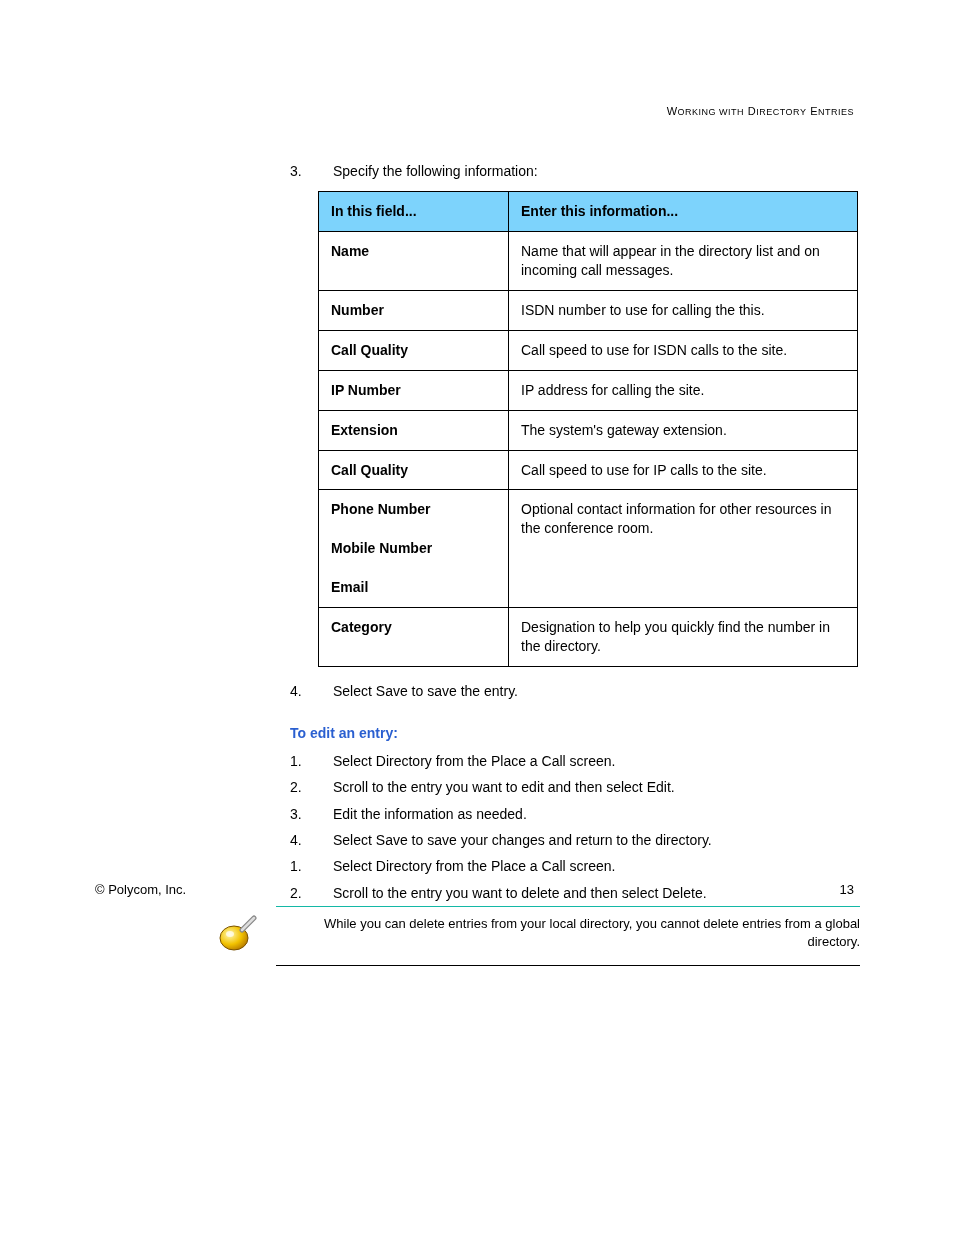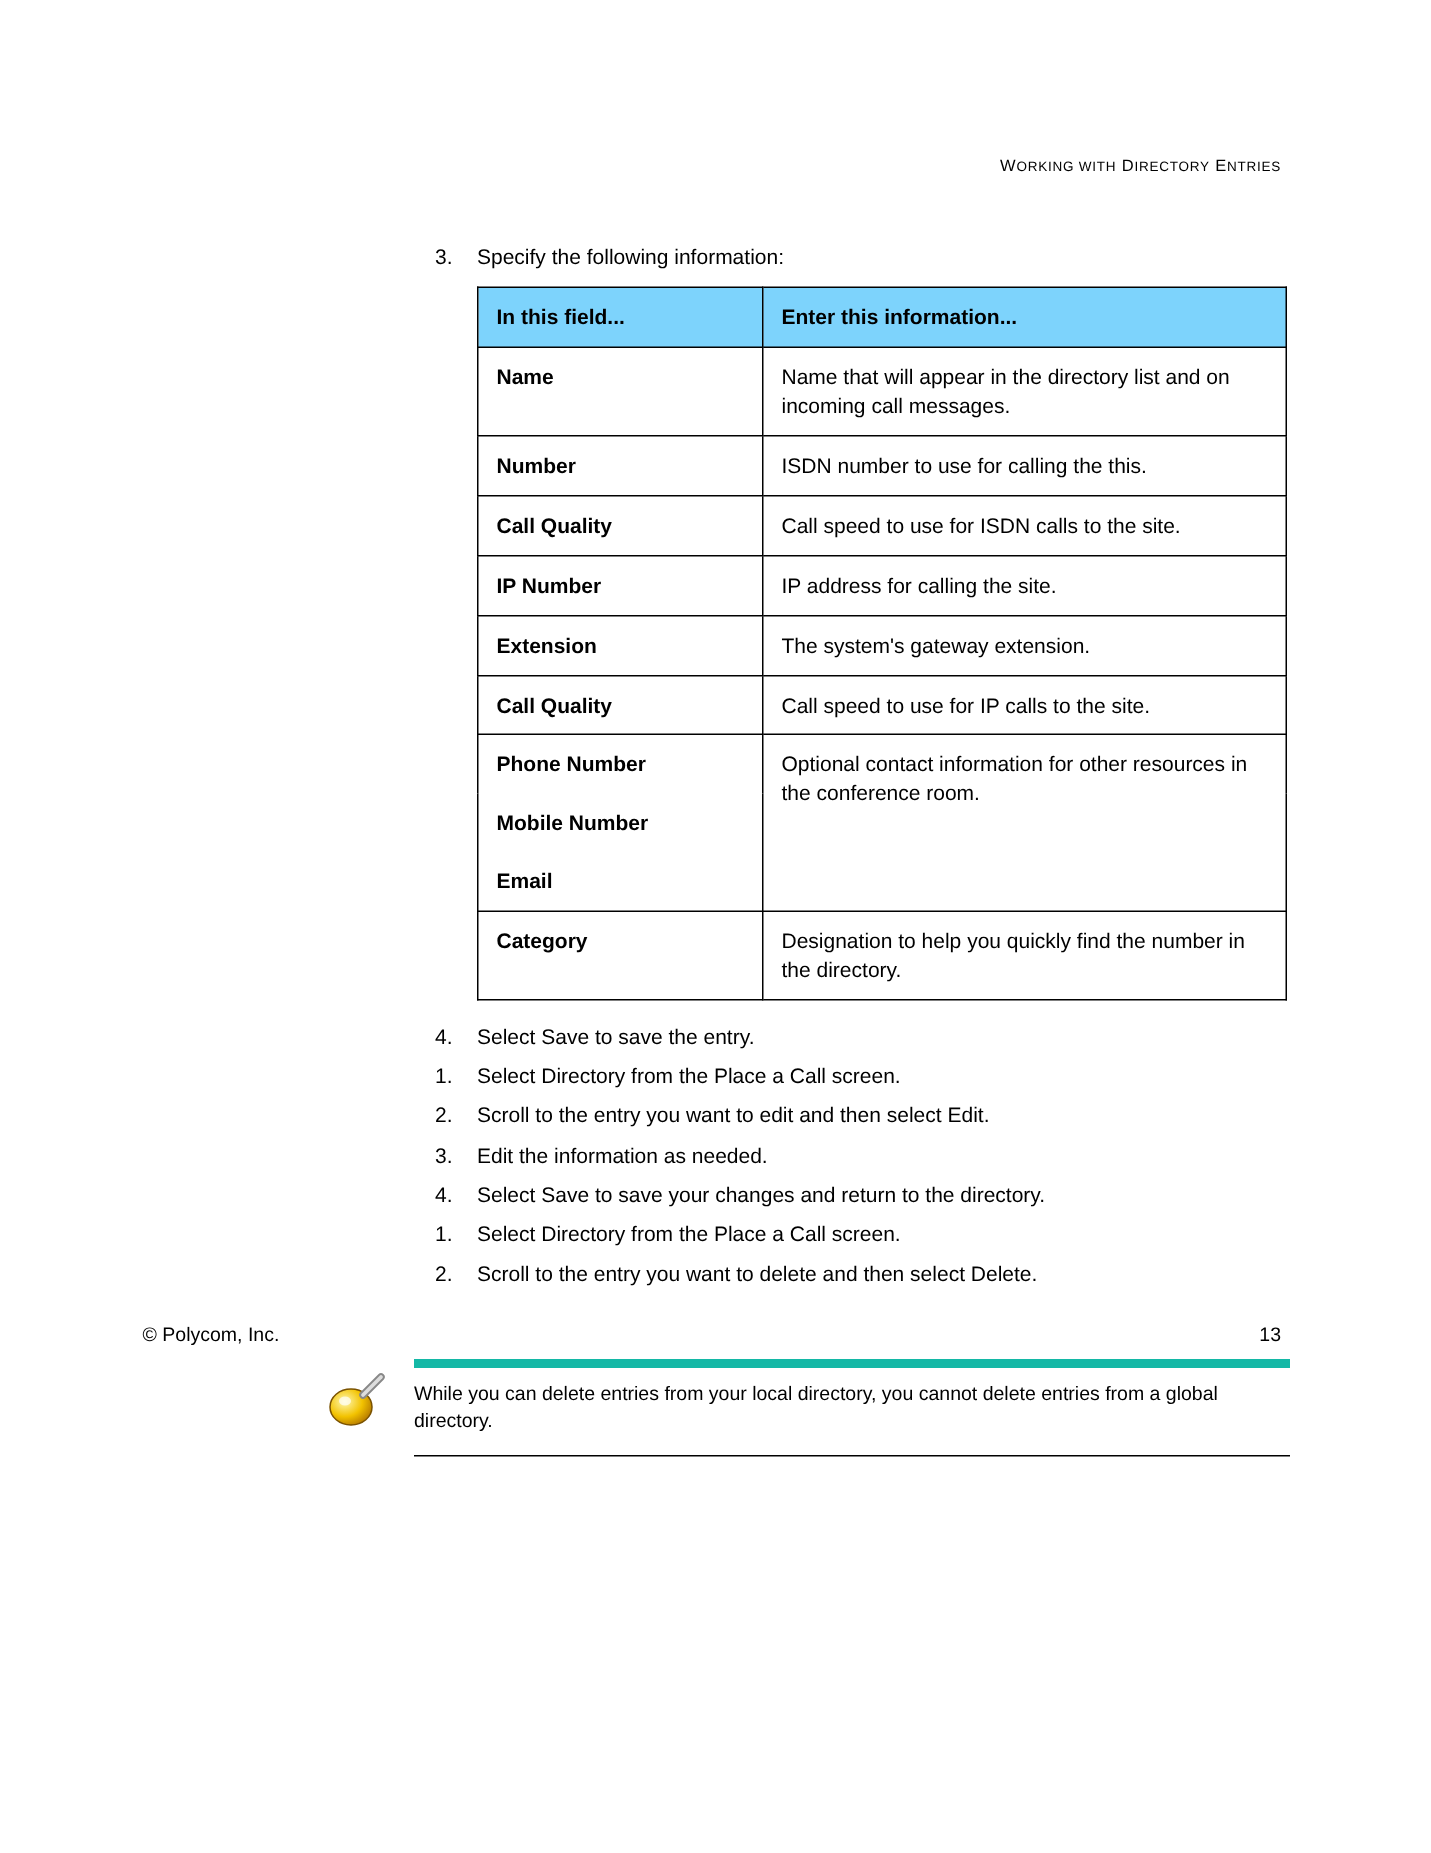--- a/index.html
+++ b/index.html
@@ -35,21 +35,21 @@
     display: flex;
     margin: 6px 0;
     font-size: 14px;
     line-height: 1.45;
   }
   .ol-num {
     width: 28px;
     flex: 0 0 28px;
     text-align: left;
   }
-  .ol-body { flex: 1; }
+  .ol-body { flex: 1; margin-left: 15px; }
   table.fields {
     border-collapse: collapse;
     width: 540px;
     margin-left: 28px;
     margin-top: 10px;
     margin-bottom: 14px;
     font-size: 14px;
   }
   table.fields th, table.fields td {
     border: 1px solid #000;
@@ -79,25 +79,26 @@
     width: 644px;
     display: flex;
     align-items: flex-start;
   }
   .note-icon {
     flex: 0 0 60px;
     padding-top: 6px;
   }
   .note-text {
     flex: 1;
-    border-top: 6px solid #14b8a6;
+    border-top: 1px solid #14b8a6;
     border-bottom: 1px solid #000;
     padding: 8px 0 14px 0;
     font-size: 13px;
     line-height: 1.4;
+    text-align: right;
   }
   .footer-left {
     position: absolute;
     left: 95px;
     bottom: 80px;
     font-size: 13px;
   }
   .footer-right {
     position: absolute;
     right: 100px;
@@ -173,20 +174,21 @@
       </tbody>
     </table>
 
     <div class="ol-row">
       <div class="ol-num">4.</div>
       <div class="ol-body">
         <span>Select </span><b>Save</b><span> to save the entry.</span>
       </div>
     </div>
 
+    <div class="subhead">To edit an entry:</div>
 
     <div class="ol-row">
       <div class="ol-num">1.</div>
       <div class="ol-body">
         <span>Select </span><b>Directory</b><span> from the Place a Call screen.</span>
       </div>
     </div>
     <div class="ol-row">
       <div class="ol-num">2.</div>
       <div class="ol-body">

